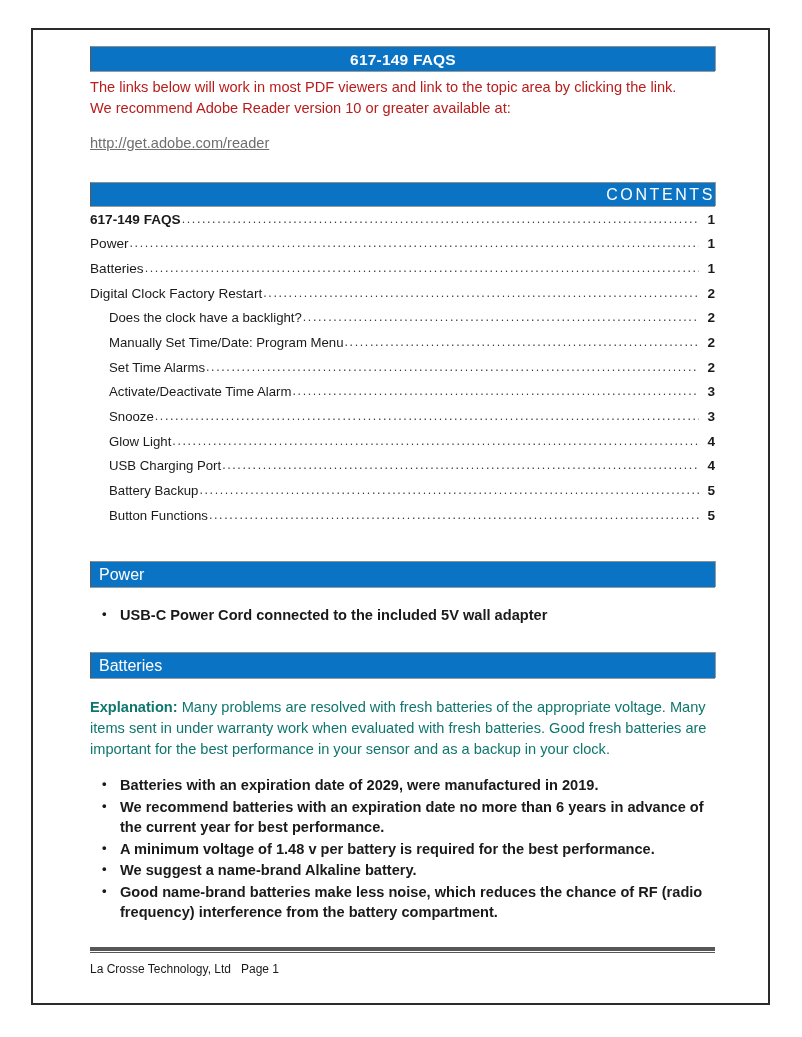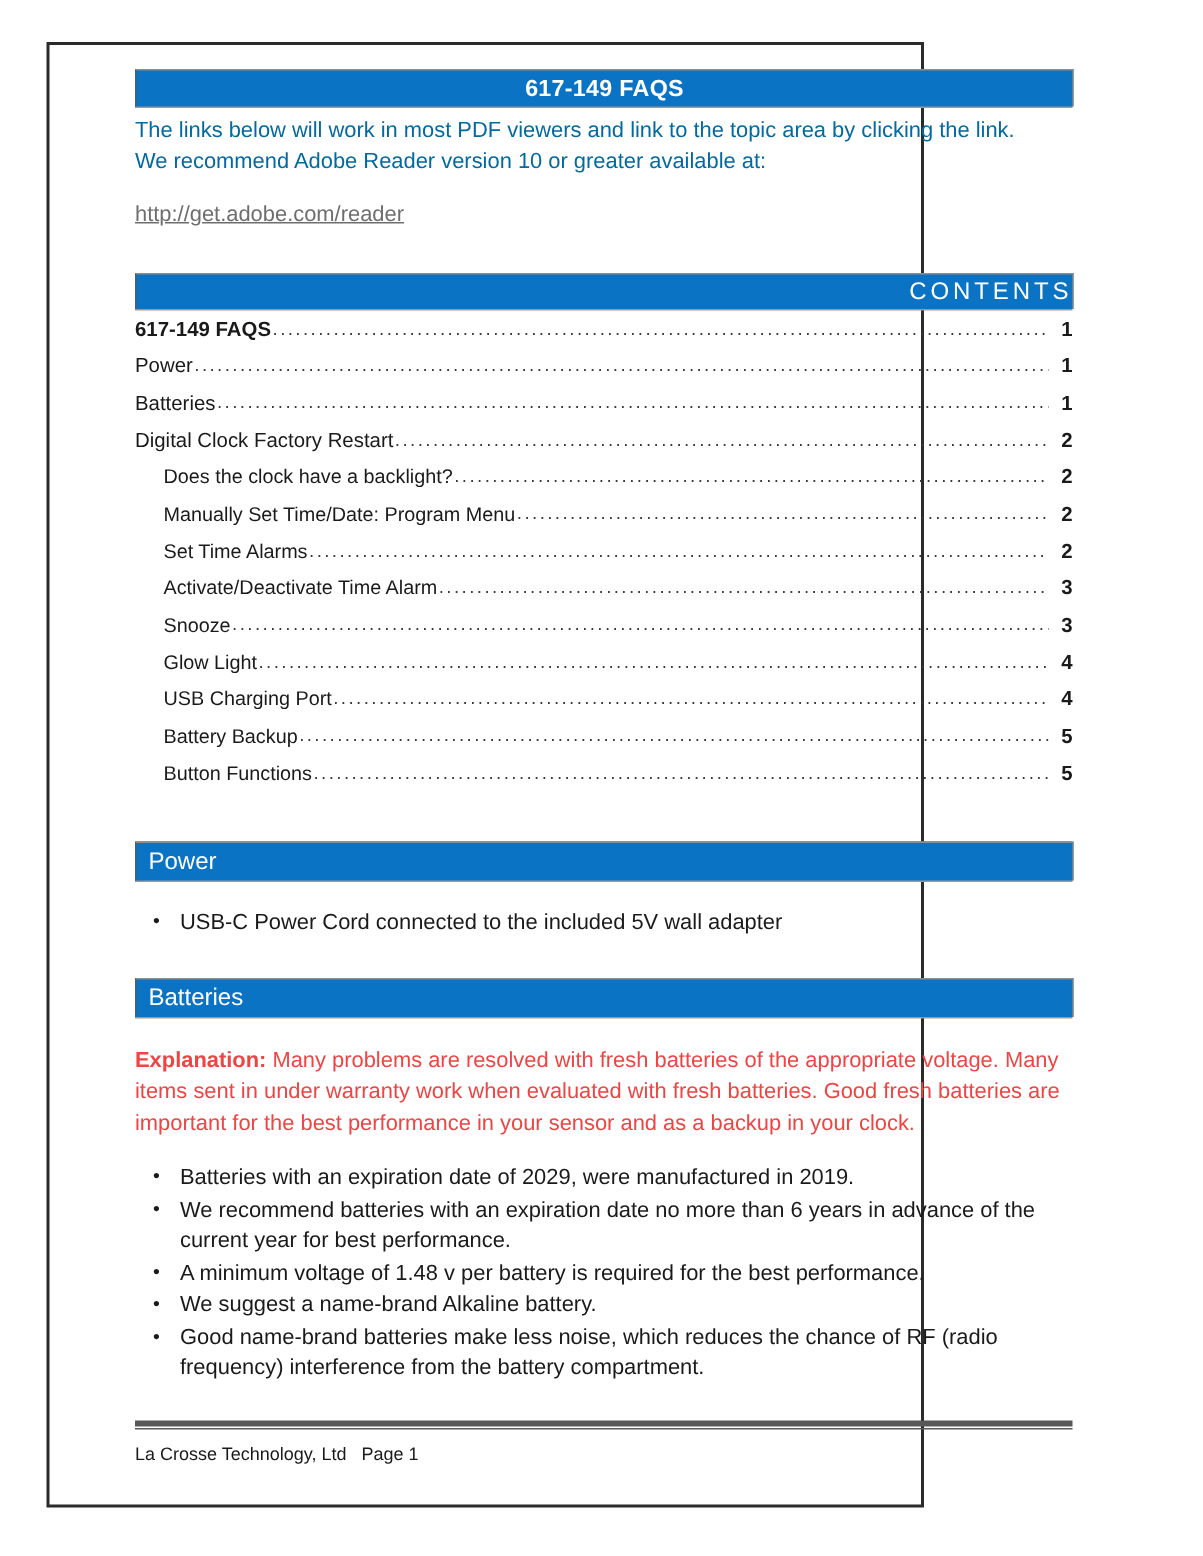--- a/index.html
+++ b/index.html
@@ -14,21 +14,21 @@
     color: #1a1a1a;
     position: relative;
     overflow: hidden;
   }
 
   
   #page-sheet {
     position: absolute;
     left: 31px;
     top: 28px;
-    width: 585px;
+    width: 739px;
     height: 977px;
     box-sizing: border-box;
     border: 2px solid #2b2b2b;
     background: #ffffff;
   }
 
   #page-inner {
     position: absolute;
     left: 57px;   
     top: 16px;
@@ -66,21 +66,21 @@
     line-height: 26px;
     font-size: 16px;
     font-weight: normal;
     padding-left: 8px;
   }
 
   
   .intro {
     font-size: 14.6px;
     line-height: 21px;
-    color: #0369a1;
+    color: #b91c1c;
     margin-top: 6px;
     width: 600px;
   }
   .intro-link {
     display: inline-block;
     color: #6e6e6e;
     text-decoration: underline;
     font-size: 14.6px;
     margin-top: 1px;
   }
@@ -117,20 +117,21 @@
     text-align: right;
     font-weight: bold;
     font-size: 13.6px;
   }
 
   
   .bullets {
     list-style: none;
     margin: 0;
     padding: 0;
+    font-weight: bold;
   }
   .bullets li {
     position: relative;
     padding-left: 30px;
     font-size: 14.6px;
     line-height: 20.5px;
     color: #1a1a1a;
     margin-bottom: 1px;
   }
   .bullets li:before {
@@ -142,21 +143,21 @@
     color: #1a1a1a;
   }
   .power-list { margin-top: 18px; }
   .battery-list { margin-top: 16px; }
 
   .explanation {
     font-size: 14.6px;
     line-height: 20.8px;
     margin-top: 19px;
     width: 618px;
-    color: #ef4444;
+    color: #0f766e;
   }
   .explanation b { font-weight: bold; }
 
   .spacer-power { height: 28px; }
   .spacer-batteries { height: 26px; }
 
   
   #footer {
     position: absolute;
     left: 57px;

